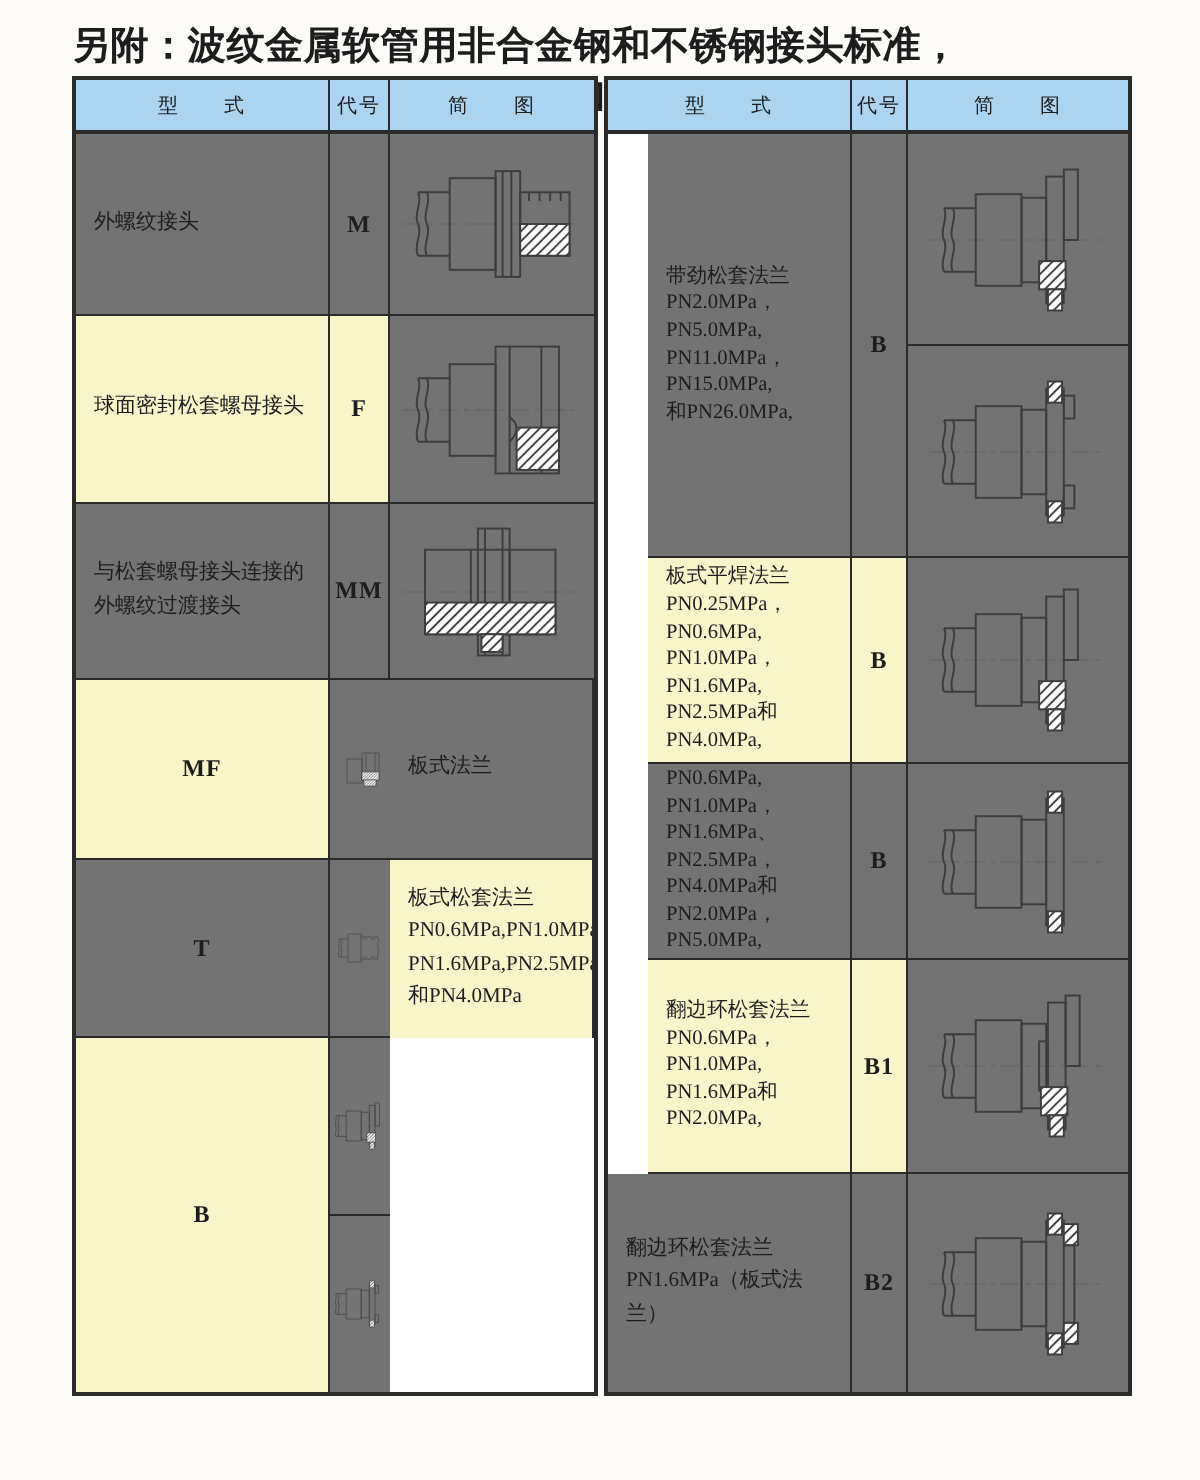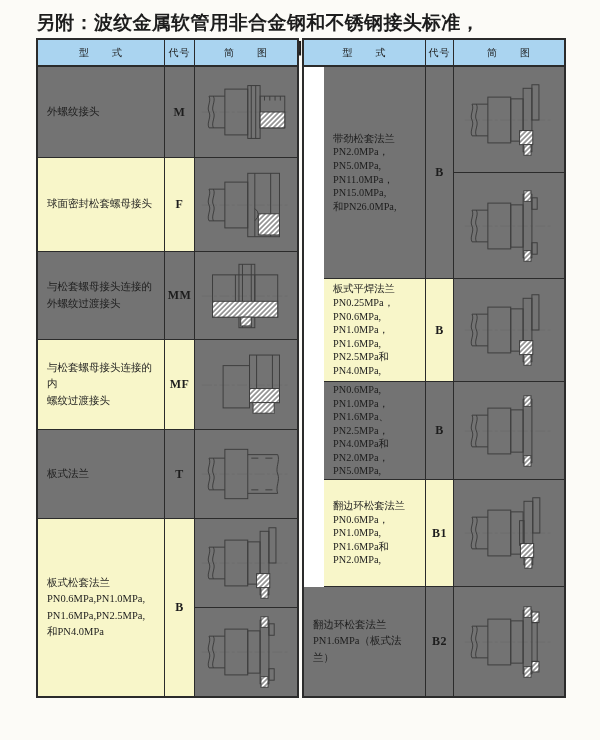--- a/index.html
+++ b/index.html
@@ -136,22 +136,20 @@
             <rect x="14" y="18" width="74" height="48" fill="none"></rect>
             <path d="M40 18 V66 M62 18 V66"></path>
             <rect x="44" y="6" width="18" height="72" fill="none"></rect>
             <path d="M48 6 V78 M58 6 V78"></path>
             <rect x="14" y="48" width="74" height="18" fill="url(#h2)"></rect>
             <rect x="46" y="66" width="12" height="10" fill="url(#h2)"></rect>
           </g>
         </svg>
     </div>
 
-    <div class="cell type hl">与松套螺母接头连接的内
-螺纹过渡接头</div>
     <div class="cell code hl">MF</div>
     <div class="cell diag lastcol">
       <svg class="fit" viewBox="0 0 104 84">
           <defs>
             <pattern id="h3" width="4" height="4" patternUnits="userSpaceOnUse" patternTransform="rotate(45)">
               <rect width="4" height="4" fill="#fff"></rect>
               <line x1="1" y1="0" x2="1" y2="4" stroke="#3d3d3d" stroke-width="1.1"></line>
             </pattern>
           </defs>
           <g fill="none" stroke="#3d3d3d" stroke-width="1.1" stroke-linecap="butt">

